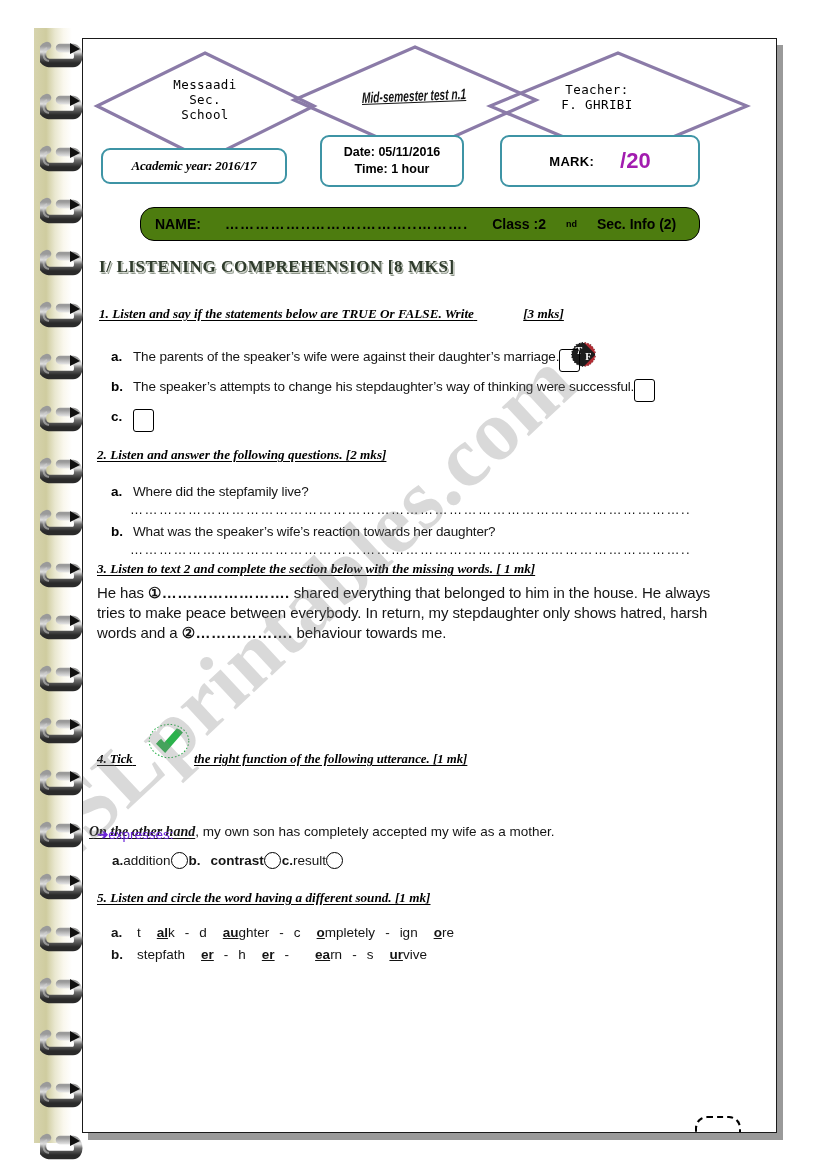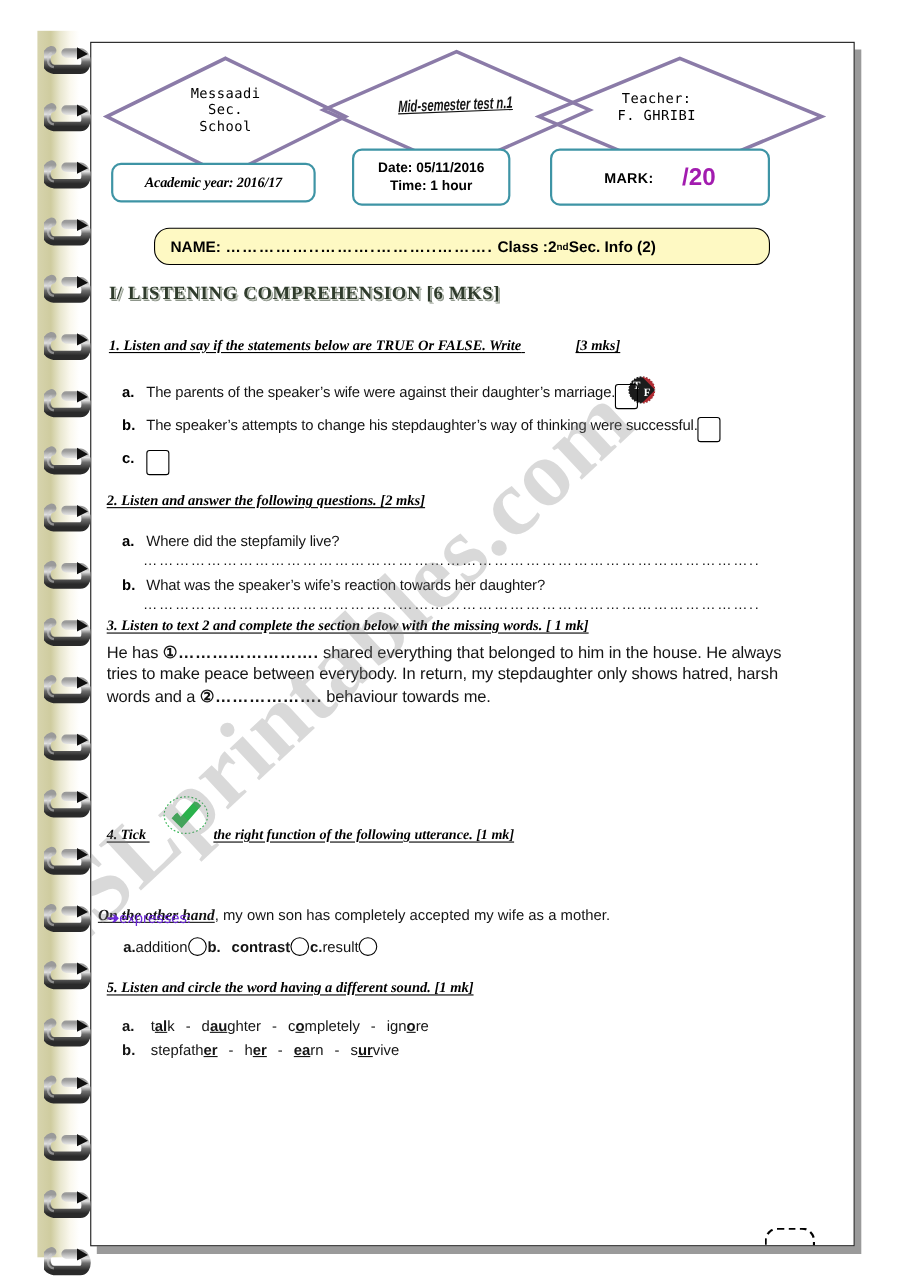--- a/index.html
+++ b/index.html
@@ -135,29 +135,30 @@
   #mark-value {
     font-size: 22px; font-weight: bold; color: #a21caf; margin-left: 26px;
   }
 
   
   #name-bar {
     position: absolute;
     left: 57px; top: 168px; width: 560px; height: 34px;
     border: 1.6px solid #000;
     border-radius: 14px;
-    background: #fef9c3;
+    background: #4d7c0f;
     box-sizing: border-box;
     display: flex;
     align-items: center;
     padding: 0 14px;
     font-size: 14px;
     font-weight: bold;
     color: #000;
     white-space: nowrap;
+    gap: 20px;
   }
   #name-bar .dots { letter-spacing: 1.2px; margin: 0 4px; }
   #name-bar sup { font-size: 9px; }
 
   
   #content {
     position: absolute;
     left: 0; top: 205px;
     width: 695px;
   }
@@ -279,21 +280,21 @@
     align-items: baseline;
     white-space: nowrap;
     font-size: 13.5px;
     color: #141414;
   }
   .sound-row .sound-letter {
     font-weight: bold;
     width: 26px;
     flex: none;
   }
-  .sound-row u { text-decoration: underline; font-weight: bold; }
+  .sound-row u { text-decoration: underline; font-weight: bold; margin-left: 16px; }
   .sound-sep { margin: 0 10px; }
 
   
   #page-number-box {
     position: absolute;
     left: 612px; top: 872px;
     width: 46px; height: 84px;
     border: 2px dashed #000;
     border-radius: 12px;
     box-sizing: border-box;
@@ -385,21 +386,21 @@
       <span>NAME:</span>
       <span class="dots">……………..……….………..……….</span>
       <span>Class :2</span>
         <sup>nd</sup>
         <span> Sec. Info (2)</span>
     </div>
   </div>
 
   <div id="content">
 
-    <div id="section-title">I/ LISTENING COMPREHENSION [6 MKS]</div>
+    <div id="section-title">I/ LISTENING COMPREHENSION [8 MKS]</div>
 
     <div class="task-heading" style="left:16px; top:62px;">
       <span>1. Listen and say if the statements below are TRUE Or FALSE. Write</span>
       <span style="display:inline-block;width:46px;"></span><span>[3 mks]</span>
     </div>
 
     <svg id="tf-icon" viewBox="0 0 40 40">
       <circle cx="20" cy="20" r="18" fill="#1c1c1c"></circle>
       <path d="M20 2 A18 18 0 0 1 20 38 L38 20 Z" fill="#b02b32"></path>
       <path d="M2 20 A18 18 0 0 1 20 2 L20 38 A18 18 0 0 1 2 20 Z" fill="#1c1c1c"></path>

